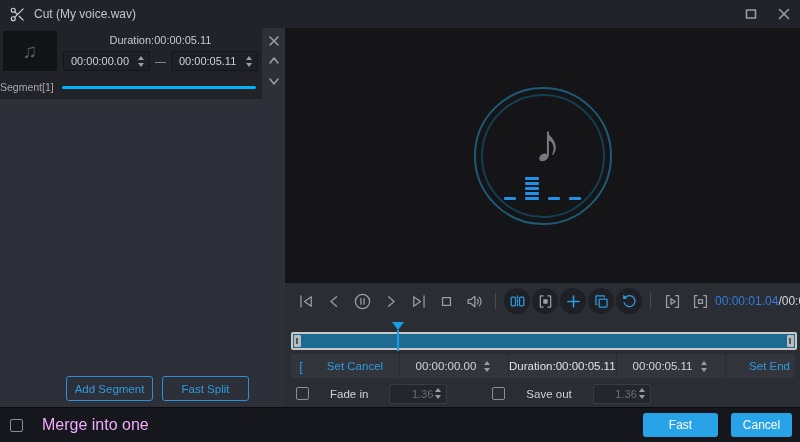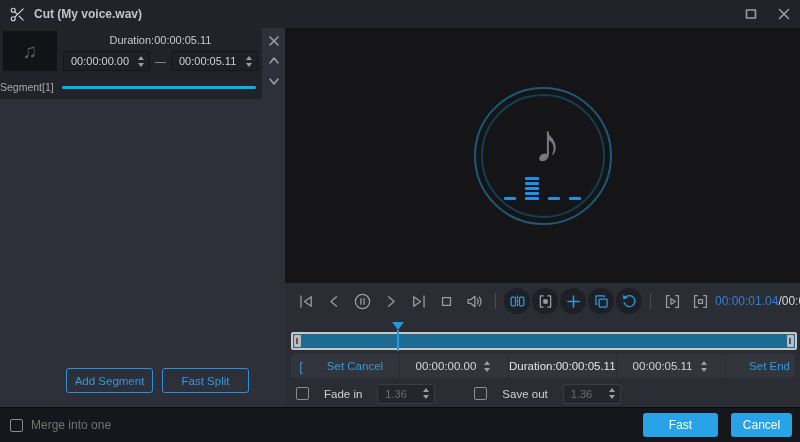--- a/index.html
+++ b/index.html
@@ -1,21 +1,21 @@
 <!DOCTYPE html>
 <html><head>
 <meta charset="utf-8">
 <style>
   * { margin:0; padding:0; box-sizing:border-box; }
   html,body { width:800px; height:442px; overflow:hidden; background:#101114;
               font-family:"Liberation Sans", sans-serif; }
   .window { width:800px; height:442px; display:flex; flex-direction:column; background:#2d2f39; }
 
   
-  .titlebar { height:28px; background:#21232a; display:flex; align-items:center; padding-left:9px; flex:none;font-weight:bold; }
+  .titlebar { height:28px; background:#21232a; display:flex; align-items:center; padding-left:9px; flex:none; }
   .titlebar .app-icon { width:17px; height:17px; margin-right:8px; }
   .titlebar .title { font-size:12px; color:#c3c4c8; }
   .win-btns { margin-left:auto; display:flex; height:100%; }
   .win-btn { width:33px; height:100%; display:flex; align-items:center; justify-content:center; cursor:default; }
   .win-btn svg { width:12px; height:12px; }
 
   
   .main { flex:1; display:flex; min-height:0; }
   .left-panel { width:285px; flex:none; background:#2d2f39; display:flex; flex-direction:column; }
   .right-area { flex:1; background:#2b2d35; display:flex; flex-direction:column; min-width:0; }
@@ -36,21 +36,21 @@
   .range-dash { color:#9fa1a6; font-size:11px; padding:0 5px; }
   .card-bottom { display:flex; align-items:center; margin-top:10px; }
   .seg-label { width:60px; font-size:10.5px; color:#a7a9ae; padding-left:0; flex:none; }
   .seg-progress { flex:1; height:3px; background:#15161a; border-radius:2px; margin:0 6px 0 2px; }
   .seg-progress-fill { height:100%; background:#00b4f6; border-radius:2px; }
   .card-side { width:23px; display:flex; flex-direction:column; align-items:center; padding-top:6px; gap:6px; }
   .card-side svg { width:12px; height:12px; }
   .side-btn { display:flex; align-items:center; justify-content:center; width:16px; height:14px; cursor:default; }
 
   
-  .panel-buttons { margin-top:auto; display:flex; gap:9px; padding:0 36px 14px 33px;margin-left:33px; }
+  .panel-buttons { margin-top:auto; display:flex; gap:9px; padding:0 36px 6px 33px;margin-left:33px; }
   .outline-btn { flex:1; height:25px; background:transparent; border:1px solid #2e8fd8; border-radius:3px;
                  color:#2e9be0; font-size:11.5px; font-family:inherit; cursor:default; }
 
   
   .preview { height:255px; background:#151517; flex:none; display:flex; align-items:center; justify-content:center; }
   .circle { width:138px; height:138px; border:2px solid #1d5a78; border-radius:50%; position:relative;
             display:flex; flex-direction:column; align-items:center; justify-content:center; }
   .circle::before { content:''; position:absolute; inset:5px; border:2px solid #123f54; border-radius:50%; }
   .big-note { color:#77797e; font-size:54px; line-height:1; margin:4px 0 2px 10px; }
   .eq { display:flex; align-items:flex-end; gap:9px; height:26px; margin-top:2px; }
@@ -84,38 +84,38 @@
   .trim-row { height:24px; flex:none; margin:1px 5px 2px 6px; background:#33353d; border-radius:3px;
               display:flex; align-items:center; font-size:11.5px; overflow:hidden; }
   .bracket { color:#2e9be0; font-size:13px; width:20px; text-align:center; flex:none; }
   .trim-btn { color:#2e9be0; text-align:center; width:88px; cursor:default; flex:none; }
   .trim-sep { width:1px; height:24px; background:#2a2c33; flex:none; }
   .trim-val { display:flex; align-items:center; justify-content:center; gap:6px; width:108px; flex:none; }
   .trim-val .val { color:#d3d4d7; }
   .trim-dur { flex:1; text-align:center; color:#e3e4e7; font-size:11.5px; }
 
   
-  .fade-row { flex:1; display:flex; align-items:center; padding-left:11px; gap:15px; }
+  .fade-row { flex:1; display:flex; align-items:center; padding-left:11px; gap:21px;text-align:right; }
   .checkbox { width:13px; height:13px; border:1px solid #8b8d93; border-radius:2px; background:transparent; flex:none; cursor:default; }
   .fade-label { font-size:11.5px; color:#d0d1d4; }
   .fade-input { width:58px; height:20px; background:#24262d; border:1px solid #3a3c44; border-radius:2px;
                 display:flex; align-items:center; padding:0 3px 0 7px; margin-right:24px; }
   .fade-input .val { flex:1; font-size:11px; color:#6b6d73; }
 
   
   .spin { display:flex; flex-direction:column; gap:3px; align-items:center; padding:0 2px; cursor:default; }
   .spin .up { width:0; height:0; border-left:3.5px solid transparent; border-right:3.5px solid transparent;
               border-bottom:4.5px solid #9b9da3; }
   .spin .down { width:0; height:0; border-left:3.5px solid transparent; border-right:3.5px solid transparent;
                 border-top:4.5px solid #9b9da3; }
 
   
   .footer { height:35px; flex:none; background:#15171c; border-top:1px solid #0a0b0d;
             display:flex; align-items:center; padding:0 8px 0 10px; }
-  .merge-label { font-size:12px; color:#737373; margin-left:8px; }
+  .merge-label { font-size:16px; color:#f0abfc; margin-left:19px; }
   .footer-btns { margin-left:auto; display:flex; gap:13px; }
   .solid-btn { height:24px; border:none; border-radius:3px; background:#29a3e8; color:#ffffff;
                font-size:12px; font-family:inherit; cursor:default; }
   .solid-btn.save { width:75px; } .solid-btn.cancel { width:61px; }
 
   
   svg.gray { stroke:#9b9da3; fill:none; stroke-width:1.6; stroke-linecap:round; stroke-linejoin:round; }
   svg.blue { stroke:#2e9be0; fill:none; stroke-width:1.6; stroke-linecap:round; stroke-linejoin:round; }
   svg.white { stroke:#d6d7da; fill:none; stroke-width:1.6; stroke-linecap:round; stroke-linejoin:round; }
 </style>

